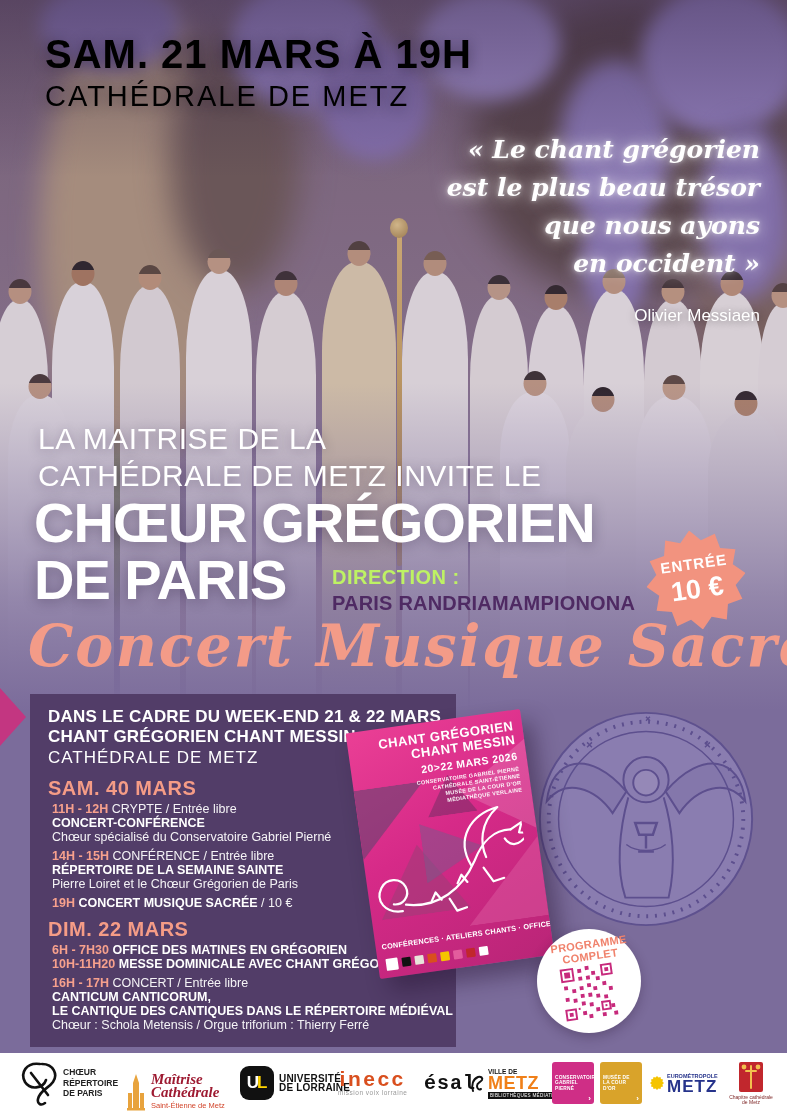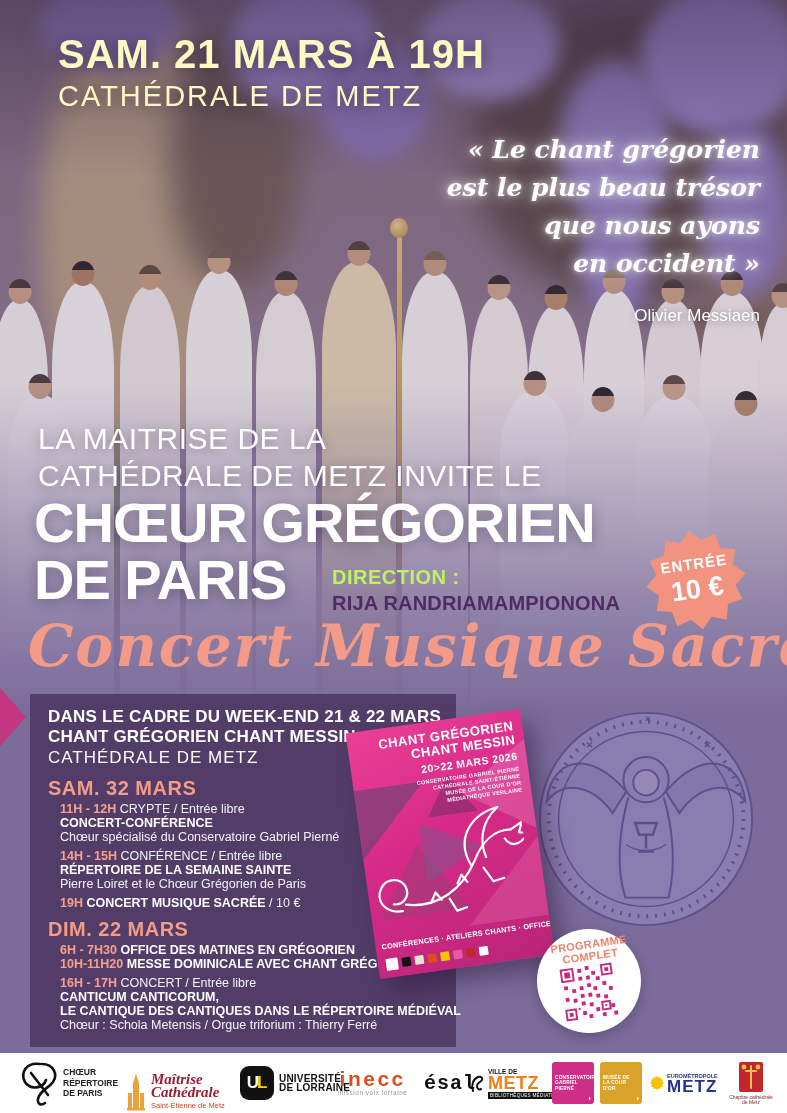--- a/index.html
+++ b/index.html
@@ -18,21 +18,21 @@
   .staff{position:absolute;left:397px;top:236px;width:5px;height:330px;
     background:linear-gradient(180deg,#e3bd6b,#b68a3c);border-radius:2px;}
   .staff-orb{position:absolute;left:390px;top:218px;width:18px;height:20px;border-radius:50%;
     background:radial-gradient(circle at 40% 35%,#ecd089,#a8843e);}
   .photo-tint{position:absolute;inset:0;background:
     linear-gradient(180deg,rgba(48,32,66,.42) 0%,rgba(48,32,66,0) 25%),
     linear-gradient(0deg,#7b6c9b 0%,rgba(123,108,155,.72) 16%,rgba(123,108,155,0) 46%),
     rgba(108,88,142,.22);}
 
   
-  .header{position:absolute;left:58px;top:30px;color:#fef9c3;z-index:5;text-shadow:0 2px 14px rgba(20,10,30,.45);}
+  .header{position:absolute;left:45px;top:30px;color:#000000;z-index:5;text-shadow:0 2px 14px rgba(20,10,30,.45);}
   .header .h1{font-size:40px;font-weight:700;letter-spacing:1px;line-height:48px;}
   .header .h2{font-size:29px;font-weight:400;letter-spacing:2px;line-height:36px;}
 
   
   .quote{position:absolute;right:27px;top:131px;width:340px;text-align:right;z-index:5;color:#fff;}
   .quote-lines{font-family:"DejaVu Serif",serif;font-weight:700;font-style:italic;
     font-size:25px;line-height:38px;text-shadow:0 0 16px rgba(255,255,255,.85),0 0 4px rgba(255,255,255,.5);}
   .quote-author{margin-top:23px;font-size:17px;font-weight:400;text-shadow:0 1px 8px rgba(0,0,0,.4);}
 
   
@@ -60,21 +60,21 @@
     font-size:57px;line-height:80px;color:#f39b88;letter-spacing:2px;white-space:nowrap;}
 
   
   .panel{position:absolute;left:30px;top:694px;width:426px;z-index:4;background:#523d68;
     padding:13px 0 10px 18px;color:#fff;box-sizing:border-box;}
   .panel-arrow{position:absolute;left:0;top:688px;width:0;height:0;z-index:4;
     border-top:29px solid transparent;border-bottom:29px solid transparent;border-left:26px solid #c33681;}
   .intro-bold{font-size:17px;font-weight:700;line-height:20px;letter-spacing:.2px;white-space:nowrap;}
   .intro-light{font-size:17px;font-weight:400;line-height:22px;letter-spacing:1px;}
   .day-heading{font-size:20px;font-weight:800;line-height:22px;color:#f59c86;margin:8px 0 3px;letter-spacing:.5px;}
-  .event{margin:0 12px 5px;}
+  .event{margin:0 4px 5px;}
   .ev-line{font-size:12.5px;line-height:14px;white-space:nowrap;}
   .seg-time{color:#f7a18d;font-weight:700;}
   .seg-bold{color:#fff;font-weight:700;}
   .seg-light{color:rgba(255,255,255,.94);font-weight:400;}
 
   
   .medallion{position:absolute;left:533px;top:706px;width:226px;height:226px;z-index:3;}
 
   
   .mini{position:absolute;left:362px;top:720px;width:176px;height:248px;z-index:5;
@@ -193,37 +193,37 @@
   <div class="invite">
     <div class="line">LA MAITRISE DE LA</div>
     <div class="line">CATHÉDRALE DE METZ INVITE LE</div>
   </div>
   <div class="big-title">
     <div>CHŒUR GRÉGORIEN</div>
     <div>DE PARIS</div>
   </div>
   <div class="direction">
     <div class="lbl">DIRECTION :</div>
-    <div class="who">RIJA RANDRIAMAMPIONONA</div>
+    <div class="who">PARIS RANDRIAMAMPIONONA</div>
   </div>
 
   <div class="badge">
     <div class="b1">ENTRÉE</div>
     <div class="b2">10 €</div>
   </div>
 
   <div class="script-title">Concert Musique Sacrée</div>
 
   <div class="panel-arrow"></div>
   <div class="panel">
     <div class="intro-bold">DANS LE CADRE DU WEEK-END 21 &amp; 22 MARS</div>
     <div class="intro-bold">CHANT GRÉGORIEN CHANT MESSIN</div>
     <div class="intro-light">CATHÉDRALE DE METZ</div>
     <div>
-        <div class="day-heading">SAM. 32 MARS</div>
+        <div class="day-heading">SAM. 40 MARS</div>
         <div class="event">
           <div class="ev-line"><span class="seg-time">11H - 12H </span><span class="seg-light">CRYPTE / Entrée libre</span></div>
           <div class="ev-line"><span class="seg-bold">CONCERT-CONFÉRENCE</span></div>
           <div class="ev-line"><span class="seg-light">Chœur spécialisé du Conservatoire Gabriel Pierné</span></div>
         </div>
         <div class="event">
           <div class="ev-line"><span class="seg-time">14H - 15H </span><span class="seg-light">CONFÉRENCE / Entrée libre</span></div>
           <div class="ev-line"><span class="seg-bold">RÉPERTOIRE DE LA SEMAINE SAINTE</span></div>
           <div class="ev-line"><span class="seg-light">Pierre Loiret et le Chœur Grégorien de Paris</span></div>
         </div>

